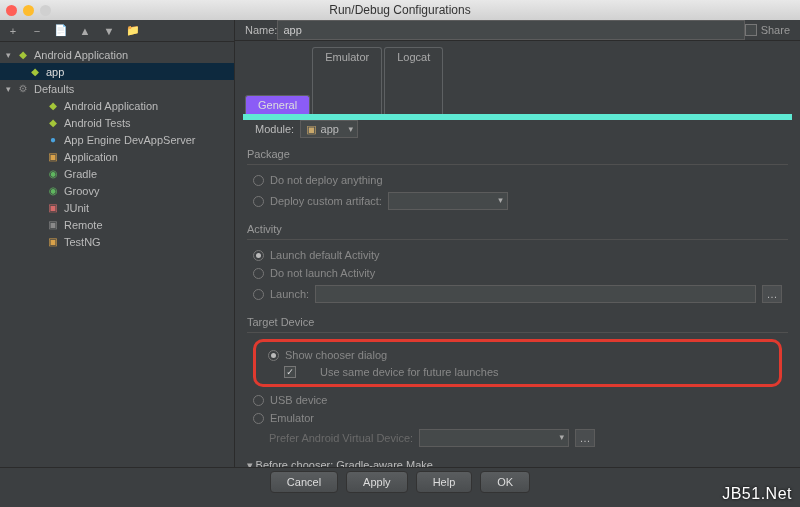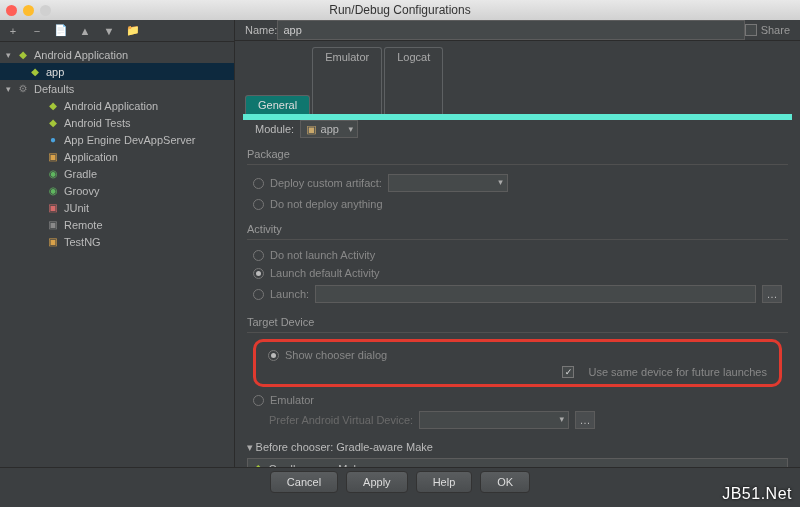--- a/index.html
+++ b/index.html
@@ -34,42 +34,42 @@
 
 
 .name-row { display: flex; align-items: center; height: 26px; padding: 0 10px; border-bottom: 1px solid #2b2b2b; }
 .name-row input { flex: 1; background: #45494a; border: 1px solid #5c5c5c; color: #ccc; padding: 2px 5px; height: 20px; }
 .share { display: flex; align-items: center; gap: 4px; color: #999; }
 .share .cb { width: 12px; height: 12px; border: 1px solid #777; background: #45494a; }
 
 
 .tabs { display: flex; padding: 6px 10px 0; gap: 0; }
 .tab { padding: 3px 12px; border: 1px solid #5e6163; border-bottom: none; background: #3c3f41; color: #aaa; cursor: pointer; border-radius: 3px 3px 0 0; margin-right: 2px; }
-.tab.active { background: #0f766e; color: #ddd; margin-top: 48px; }
+.tab.active { background: #8b5cf6; color: #ddd; margin-top: 48px; }
 
 
 .module-row { display: flex; align-items: center; gap: 6px; padding: 0 12px; border-top: 6px solid #5eead4; margin: 0 8px; }
 .module-select { display: inline-flex; align-items: center; gap: 4px; background: #45494a; border: 1px solid #5c5c5c; padding: 1px 18px 1px 5px; position: relative; height: 18px; }
 .module-select::after { content: "▾"; position: absolute; right: 4px; font-size: 9px; color: #aaa; }
 
 
 .group { margin: 6px 12px 0; color: #888; }
 .group .gtitle { font-size: 11px; color: #999; padding: 4px 0; border-bottom: 1px solid #505050; margin-bottom: 6px; }
 .radio-row { display: flex; align-items: center; gap: 6px; padding: 3px 6px; }
 .radio { width: 11px; height: 11px; border-radius: 50%; border: 1px solid #777; background: #3c3f41; display: inline-flex; align-items: center; justify-content: center; }
 .radio.on::after { content: ""; width: 5px; height: 5px; border-radius: 50%; background: #bbb; }
 .radio-row label { cursor: pointer; }
 .combo { display: inline-block; width: 120px; height: 18px; background: #45494a; border: 1px solid #5c5c5c; position: relative; }
 .combo::after { content: "▾"; position: absolute; right: 4px; top: 2px; font-size: 9px; color: #aaa; }
 .launch-input { flex: 1; height: 18px; background: #45494a; border: 1px solid #5c5c5c; }
 .btn-tiny { width: 20px; height: 18px; background: #4a4d4f; border: 1px solid #5c5c5c; color: #bbb; text-align: center; line-height: 16px; cursor: pointer; }
 
 
 .highlight { border: 3px solid #e03a2f; border-radius: 10px; padding: 4px 6px; margin: 2px 6px 4px; }
-.check-row { display: flex; align-items: center; gap: 14px; padding: 2px 6px 2px 22px; justify-content: flex-end; }
+.check-row { display: flex; align-items: center; gap: 24px; padding: 2px 6px 2px 22px; }
 .check { width: 12px; height: 12px; border: 1px solid #777; background: #45494a; display: inline-flex; align-items: center; justify-content: center; color: #ddd; font-size: 9px; }
 .check.on::after { content: "✓"; }
 
 .indent-row { display: flex; align-items: center; gap: 6px; padding: 2px 6px 2px 22px; color: #6a6a6a; }
 
 
 .before { margin: 10px 12px 0; }
 .before .btitle::before { content: "▾ "; color: #aaa; }
 .before .item { background: #45494a; border: 1px solid #5c5c5c; padding: 3px 6px; margin-top: 4px; display: flex; align-items: center; gap: 6px; }
 
@@ -197,38 +197,38 @@
       <span class="module-select">
         <span class="icn-folder">▣</span>
         <span>app</span>
       </span>
     </div>
 
     <div class="group">
       <div class="gtitle">Package</div>
       <div class="radio-row">
         <span class="radio"></span>
+        <label>Do not deploy anything</label>
+      </div>
+      <div class="radio-row">
+        <span class="radio"></span>
         <label>Deploy custom artifact:</label>
         <span class="combo"></span>
       </div>
-      <div class="radio-row">
-        <span class="radio"></span>
-        <label>Do not deploy anything</label>
-      </div>
     </div>
 
     <div class="group">
       <div class="gtitle">Activity</div>
       <div class="radio-row">
-        <span class="radio"></span>
-        <label>Do not launch Activity</label>
-      </div>
-      <div class="radio-row">
         <span class="radio on"></span>
         <label>Launch default Activity</label>
+      </div>
+      <div class="radio-row">
+        <span class="radio"></span>
+        <label>Do not launch Activity</label>
       </div>
       <div class="radio-row">
         <span class="radio"></span>
         <label>Launch:</label>
         <span class="launch-input"></span>
         <span class="btn-tiny">…</span>
       </div>
     </div>
 
     <div class="group">
@@ -238,20 +238,24 @@
           <span class="radio on"></span>
           <label>Show chooser dialog</label>
         </div>
         <div class="check-row">
           <span class="check on"></span>
           <label>Use same device for future launches</label>
         </div>
       </div>
       <div class="radio-row">
         <span class="radio"></span>
+        <label>USB device</label>
+      </div>
+      <div class="radio-row">
+        <span class="radio"></span>
         <label>Emulator</label>
       </div>
       <div class="indent-row">
         <span>Prefer Android Virtual Device:</span>
         <span class="combo" style="width:150px"></span>
         <span class="btn-tiny">…</span>
       </div>
     </div>
 
     <div class="before">

